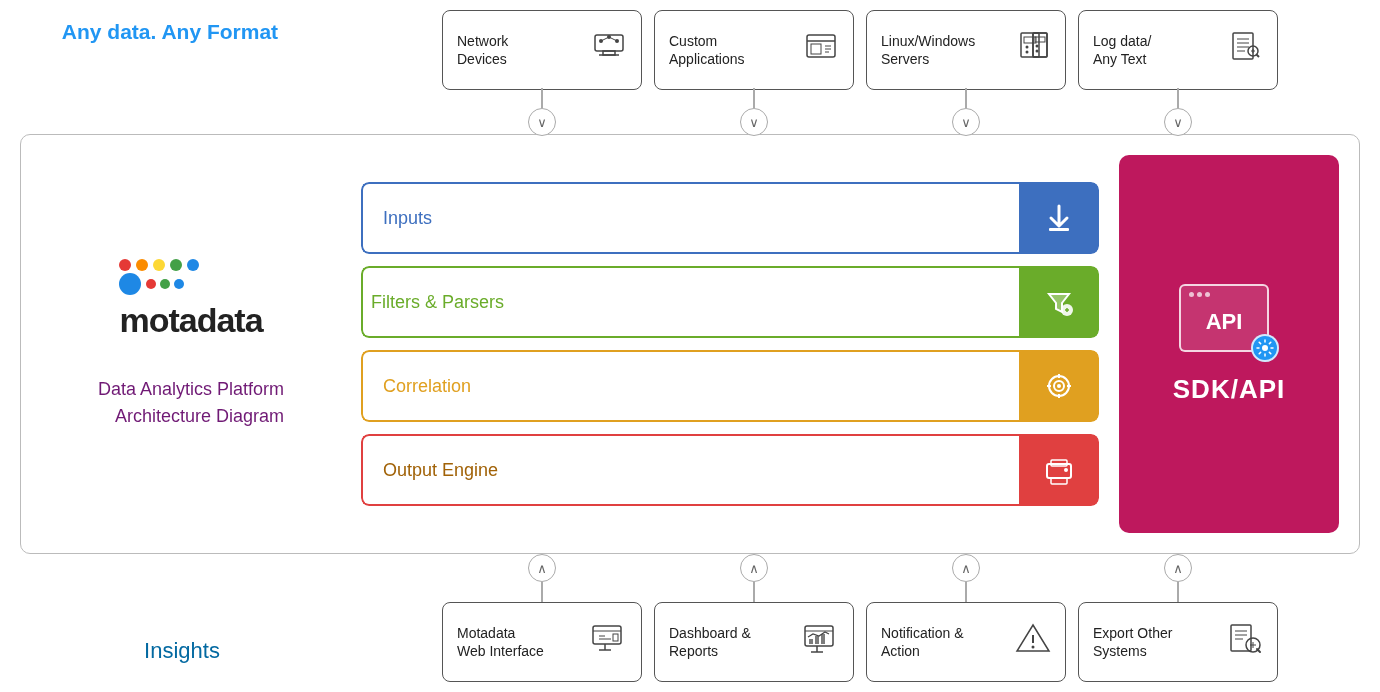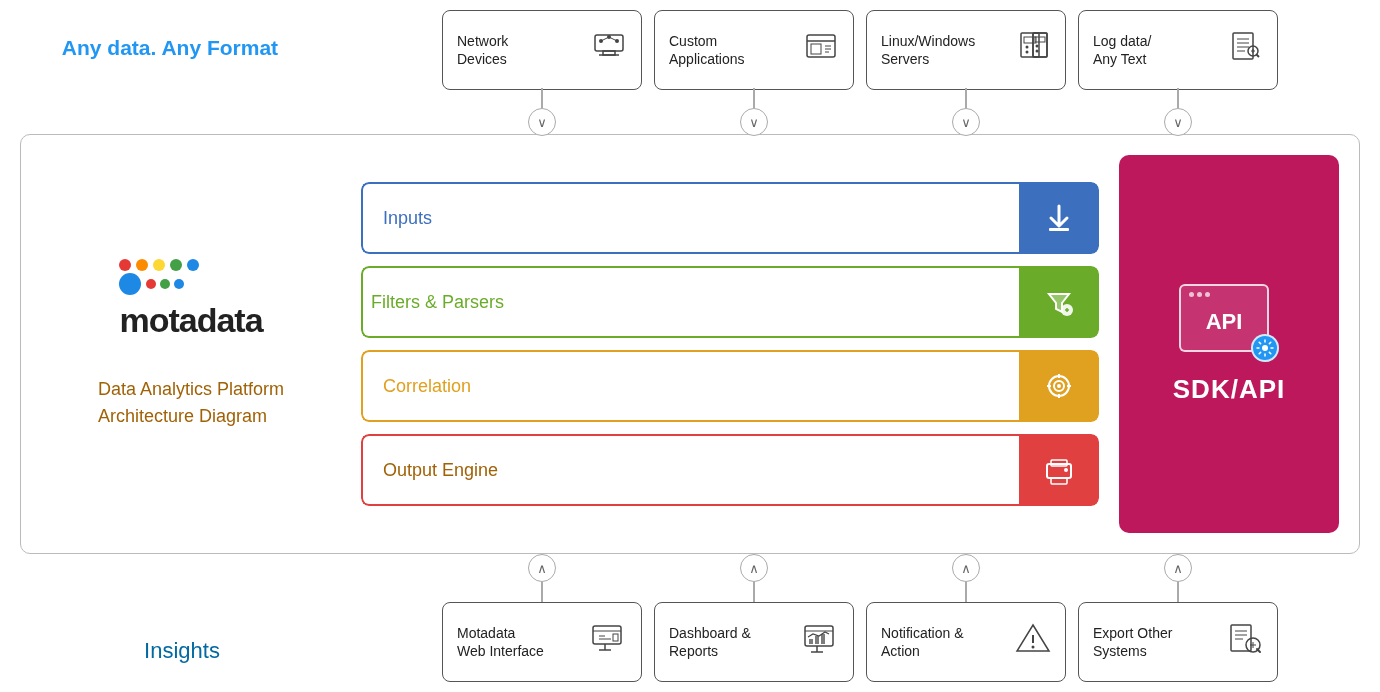--- a/index.html
+++ b/index.html
@@ -111,22 +111,22 @@
     .left-panel {
       width: 300px;
       min-width: 300px;
       display: flex;
       flex-direction: column;
       align-items: center;
       justify-content: center;
     }
     .arch-title {
       font-size: 18px;
-      color: #a16207;
-      text-align: left;
+      color: #701a75;
+      text-align: right;
       font-weight: 400;
       line-height: 1.5;
       margin-top: 36px;
     }
 
     
     .center-panel {
       flex: 1;
       display: flex;
       flex-direction: column;
@@ -218,21 +218,21 @@
       flex-direction: column;
       align-items: flex-start;
     }
   </style>
 </head>
 <body>
 
 <div class="diagram-wrapper">
 
   <div style="
-    position: absolute; left: 0; top: 24px;
+    position: absolute; left: 0; top: 8px;
     font-size: 21px; font-weight: 700; color: #2196f3;
     width: 300px; text-align: center; line-height: 1.3;
   ">Any data. Any Format</div>
 
   <div class="top-row">
 
     <div class="source-box">
       <span class="box-label">Network<br>Devices</span>
       <span class="box-icon">
         <svg width="36" height="36" viewBox="0 0 36 36" fill="none">

